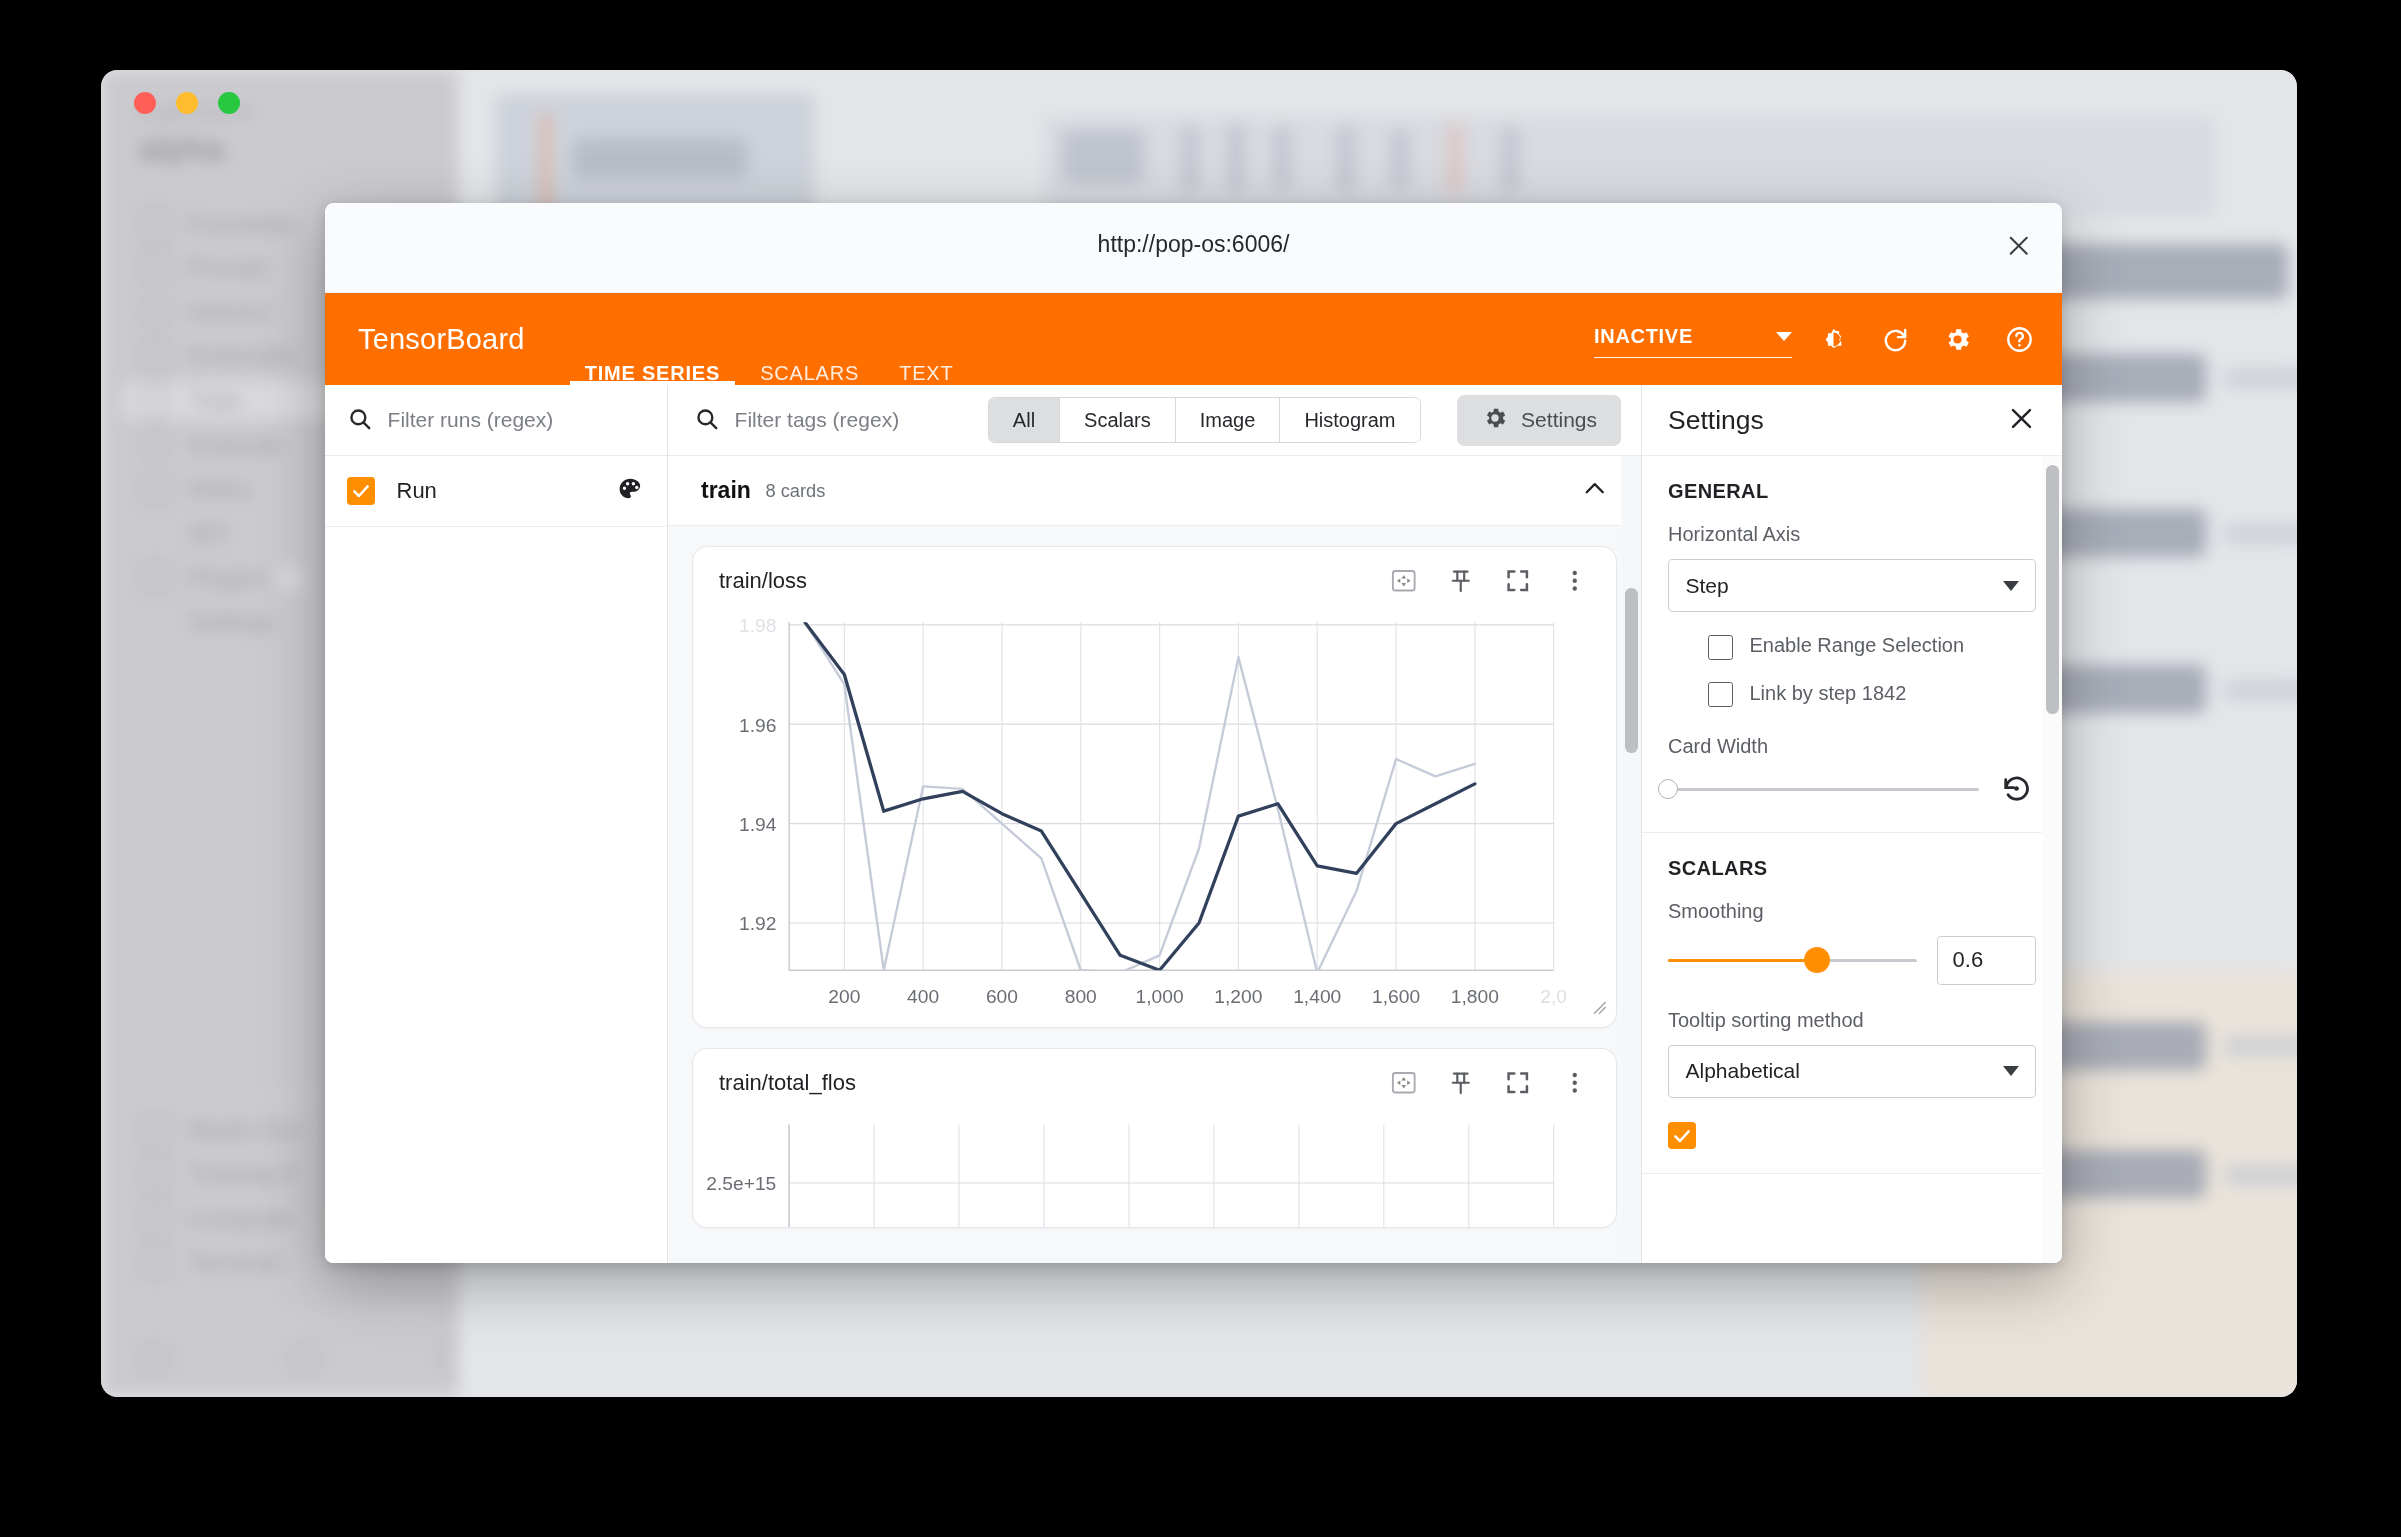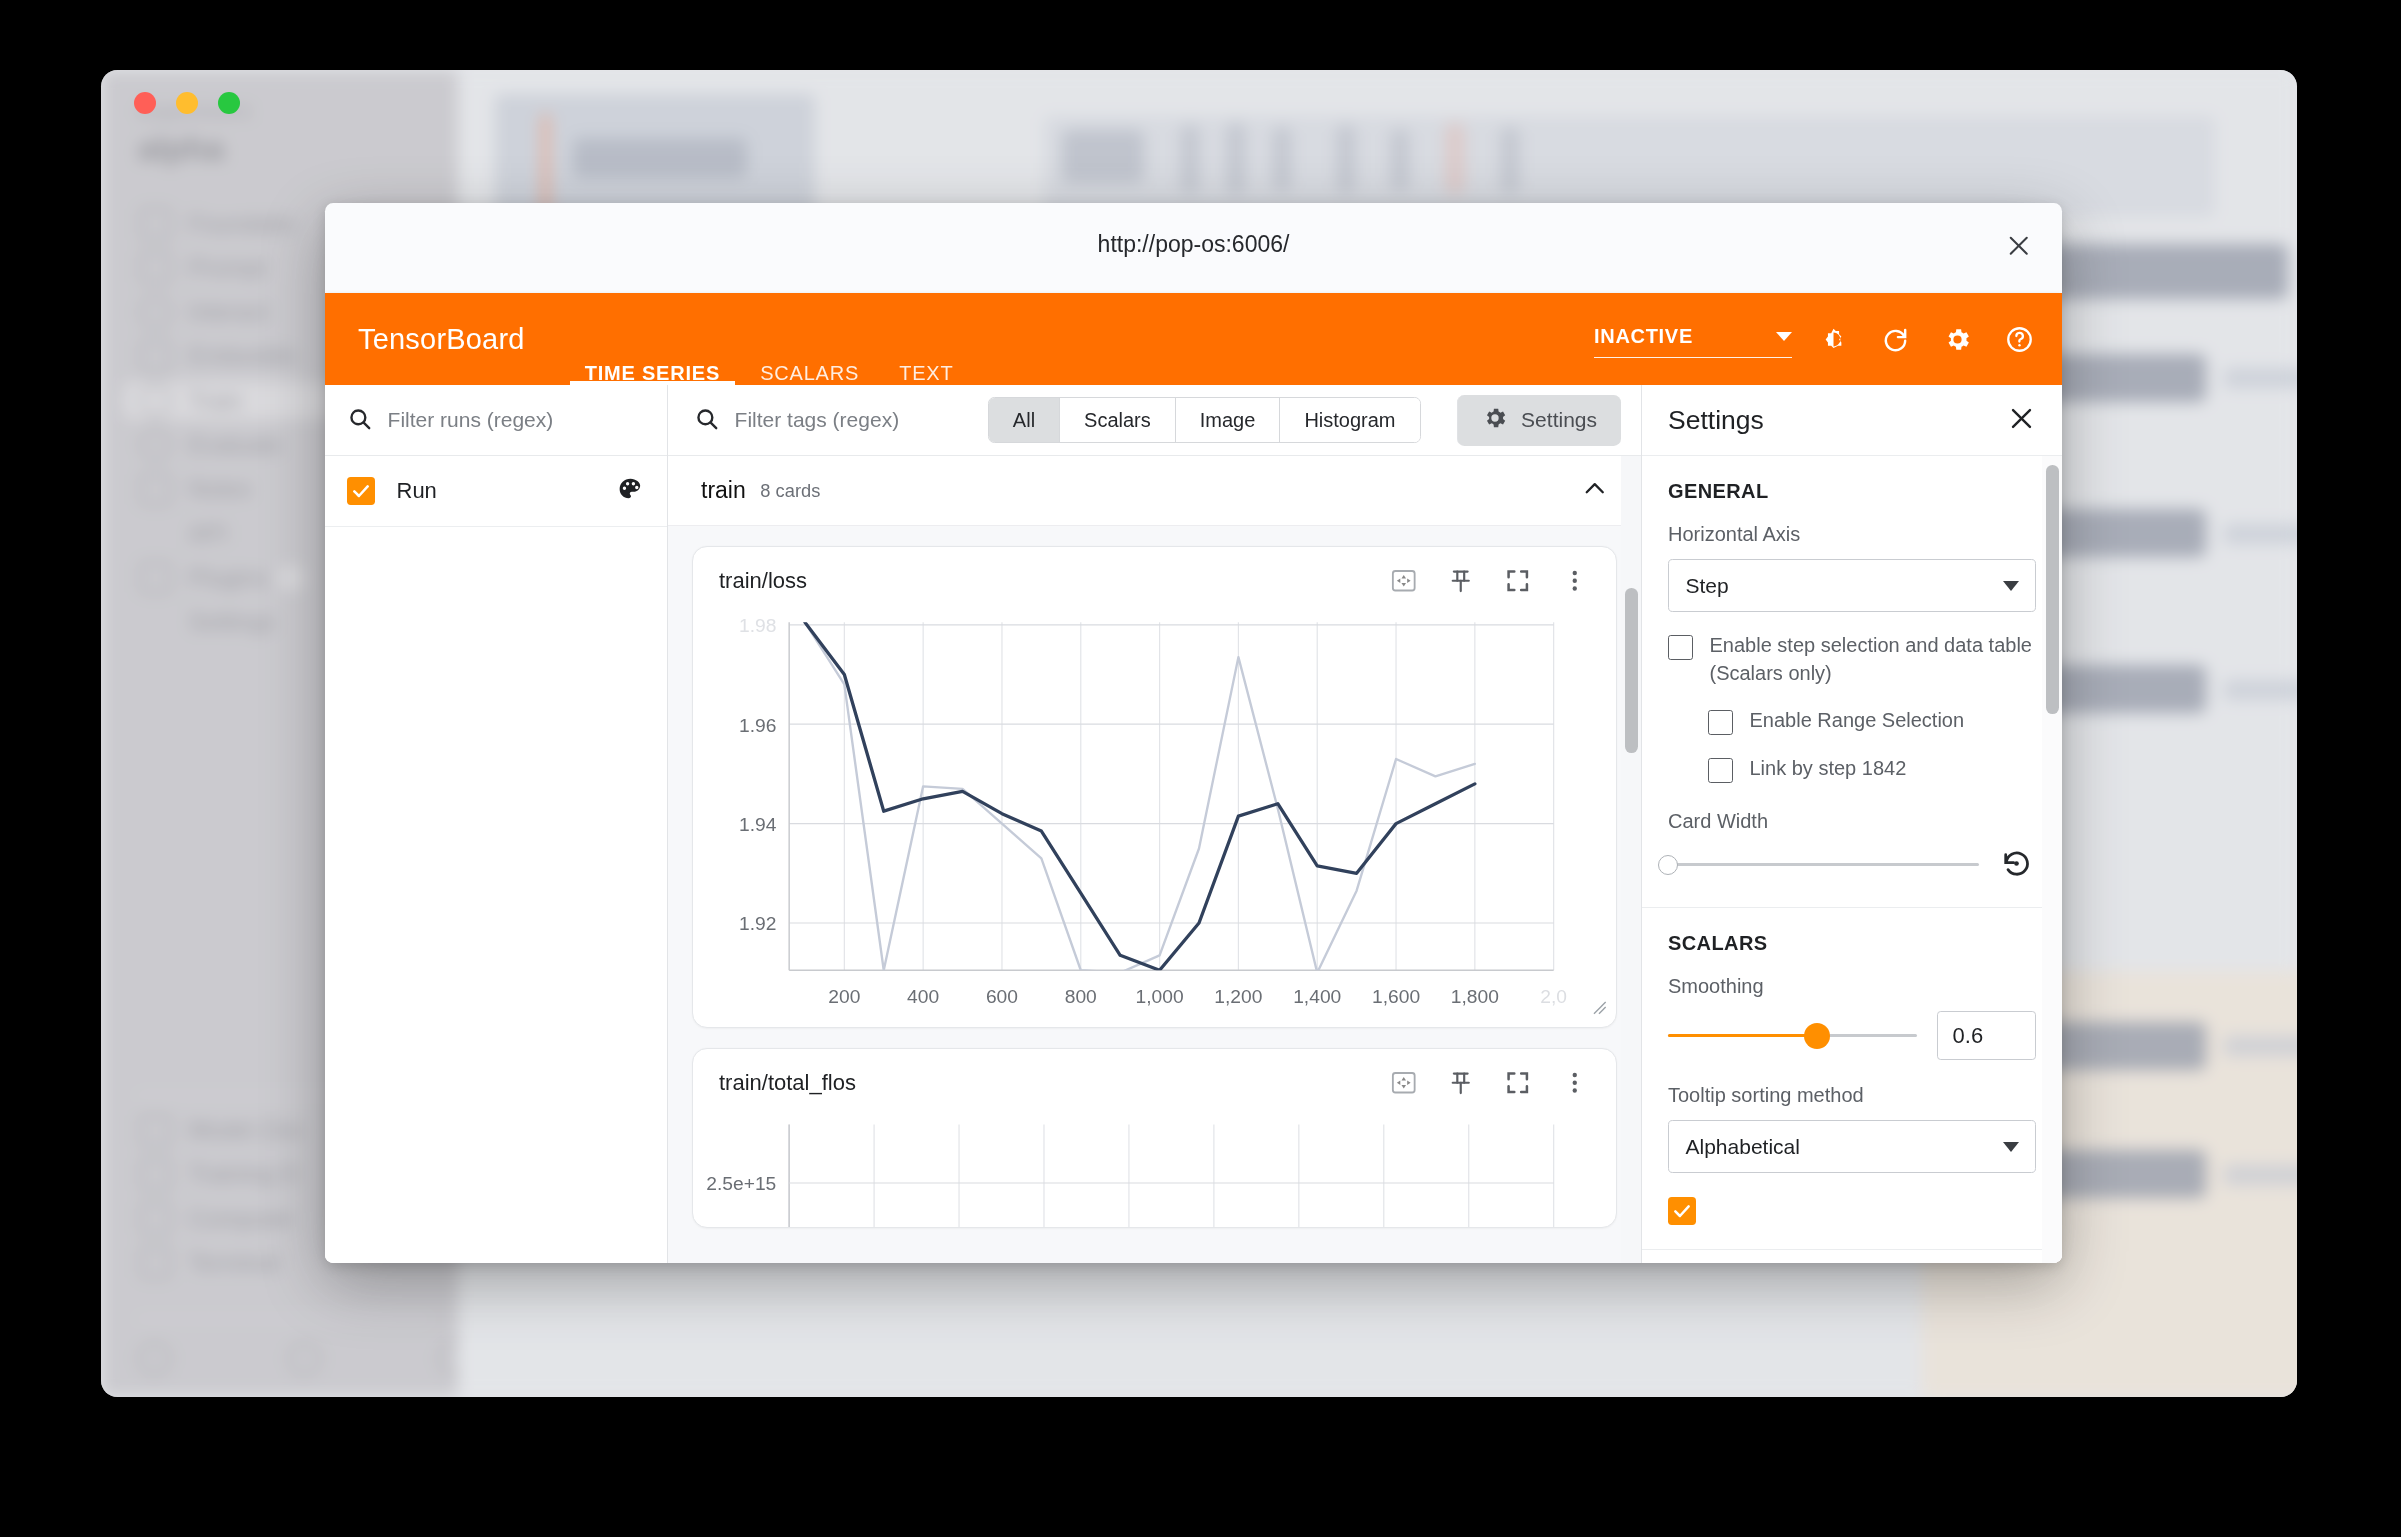--- a/index.html
+++ b/index.html
@@ -203,21 +203,21 @@
     font-size: 21px; color: #4a4d52; cursor: pointer;
     border-left: 0.9px solid #e0e2e5;
   }
   #charts-scroll {
     flex: 1; position: relative; background: #f7f8fa; overflow: hidden;
   }
   #group-header {
     background: #fff; height: 70px; display: flex; align-items: center;
     padding: 0 33px; border-bottom: 0.9px solid #ededf0;
   }
-  #group-header .gname { font-size: 23px; font-weight: normal; color: #111; }
+  #group-header .gname { font-size: 23px; font-weight: bold; color: #111; }
   #group-header .gcount { font-size: 18.3px; color: #6c7077; margin-left: 14.6px; }
   #group-header .chev { margin-left: auto; color: #202225; }
 
   .card {
     background: #fff; border: 0.9px solid #e5e7ea; border-radius: 15px;
     margin: 20px 24px; box-shadow: 0 0.9px 1.8px rgba(0,0,0,.04);
     position: relative;
   }
   .card-head {
     height: 68px; display: flex; align-items: center; padding: 0 26px;
@@ -694,24 +694,20 @@
         <div id="settings-content">
 
           <div class="sec">
             <div class="sec-title">GENERAL</div>
             <div class="fld-label">Horizontal Axis</div>
             <div class="select">
               <span>Step</span>
               <span class="cv"></span>
             </div>
 
-            <div class="chk-row">
-              <span class="chk"></span>
-              <span class="chk-label">Enable step selection and data table (Scalars only)</span>
-            </div>
             <div class="chk-row indent">
               <span class="chk"></span>
               <span class="chk-label">Enable Range Selection</span>
             </div>
             <div class="chk-row indent">
               <span class="chk"></span>
               <span class="chk-label">Link by step 1842</span>
             </div>
 
             <div class="fld-label" style="margin-top:27.5px">Card Width</div>

